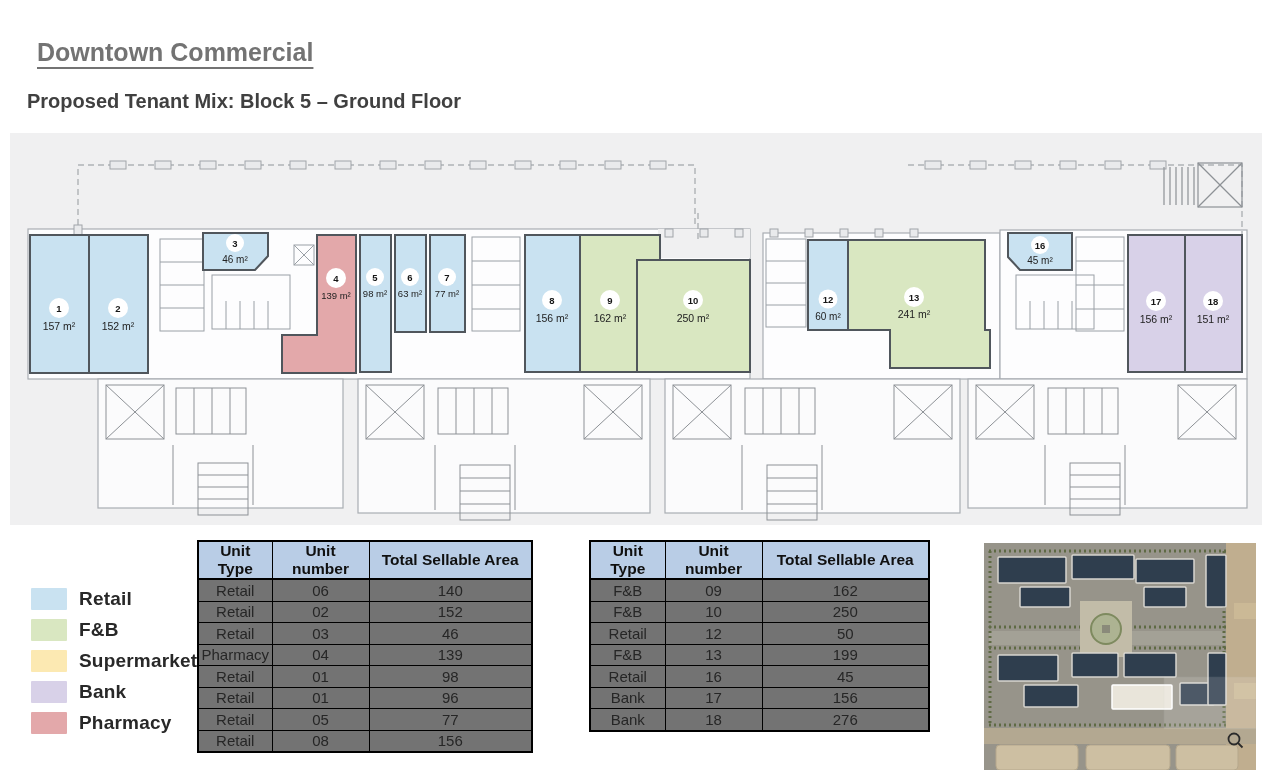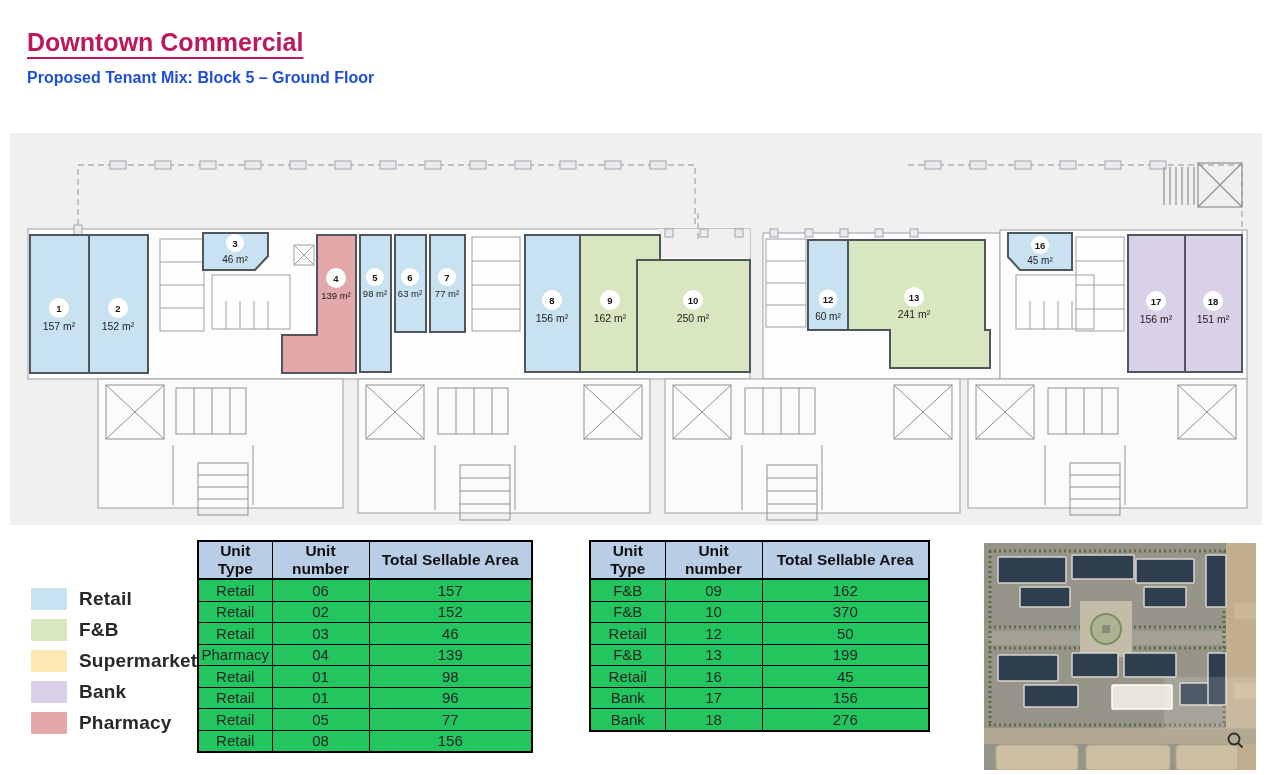--- a/index.html
+++ b/index.html
@@ -1,32 +1,32 @@
 <!DOCTYPE html>
 <html><head>
 <meta charset="utf-8">
 <style>
   html,body{margin:0;padding:0;background:#ffffff;}
   .sheet{position:relative;width:1272px;height:775px;background:#ffffff;overflow:hidden;
          font-family:"Liberation Sans", sans-serif;}
   
-  .title{position:absolute;left:27px;top:28px;margin:0;font-size:25px;font-weight:bold;
-         color:#be185d;text-decoration:underline;text-decoration-thickness:2px;text-underline-offset:6px;}
-  .subtitle{position:absolute;left:27px;top:69px;margin:0;font-size:16px;font-weight:bold;color:#1d4ed8;}
+  .title{position:absolute;left:27px;top:28px;margin:10px;font-size:25px;font-weight:bold;
+         color:#737373;text-decoration:underline;text-decoration-thickness:2px;text-underline-offset:6px;}
+  .subtitle{position:absolute;left:27px;top:90px;margin:0;font-size:20px;font-weight:bold;color:#404040;}
   
   .plan{position:absolute;left:10px;top:133px;width:1252px;height:392px;background:#f0f0f1;}
   .plan svg{display:block;width:100%;height:100%;}
   .plan text{font-family:"Liberation Sans", sans-serif;}
   
   .legend{position:absolute;left:31px;top:588px;display:flex;flex-direction:column;gap:9px;}
   .legend-row{display:flex;align-items:center;gap:12px;height:22px;}
   .swatch{width:36px;height:22px;border-radius:1px;}
   .legend-label{font-size:19px;font-weight:bold;color:#282828;letter-spacing:.2px;}
   
-  table.utable{position:absolute;border-collapse:collapse;table-layout:fixed;background:#22c55e;
+  table.utable{position:absolute;border-collapse:collapse;table-layout:fixed;background:#737373;
                border:2px solid #000;}
   table.utable th{background:#b9cde6;border:1px solid #000;border-bottom:2px solid #000;
                   font-size:15.5px;font-weight:bold;color:#101010;height:28px;padding:0 4px;text-align:center;}
   table.utable td{border:1px solid #000;font-size:15px;color:#262626;height:20.5px;
                   padding:0 2px;text-align:center;vertical-align:middle;}
   #table-left{left:197px;top:540px;width:334px;}
   #table-right{left:589px;top:540px;width:339px;}
   
   .sitemap{position:absolute;left:984px;top:543px;width:272px;height:227px;overflow:hidden;}
   .sitemap svg{display:block;width:100%;height:100%;}
@@ -333,21 +333,21 @@
         <tr>
       <th>Unit Type</th>
       <th>Unit number</th>
       <th>Total Sellable Area</th>
     </tr>
       </thead>
     <tbody>
       <tr>
           <td>Retail</td>
           <td>06</td>
-          <td>157</td>
+          <td>140</td>
         </tr>
       <tr>
           <td>Retail</td>
           <td>02</td>
           <td>152</td>
         </tr>
       <tr>
           <td>Retail</td>
           <td>03</td>
           <td>46</td>
@@ -395,21 +395,21 @@
       </thead>
     <tbody>
       <tr>
           <td>F&amp;B</td>
           <td>09</td>
           <td>162</td>
         </tr>
       <tr>
           <td>F&amp;B</td>
           <td>10</td>
-          <td>370</td>
+          <td>250</td>
         </tr>
       <tr>
           <td>Retail</td>
           <td>12</td>
           <td>50</td>
         </tr>
       <tr>
           <td>F&amp;B</td>
           <td>13</td>
           <td>199</td>

